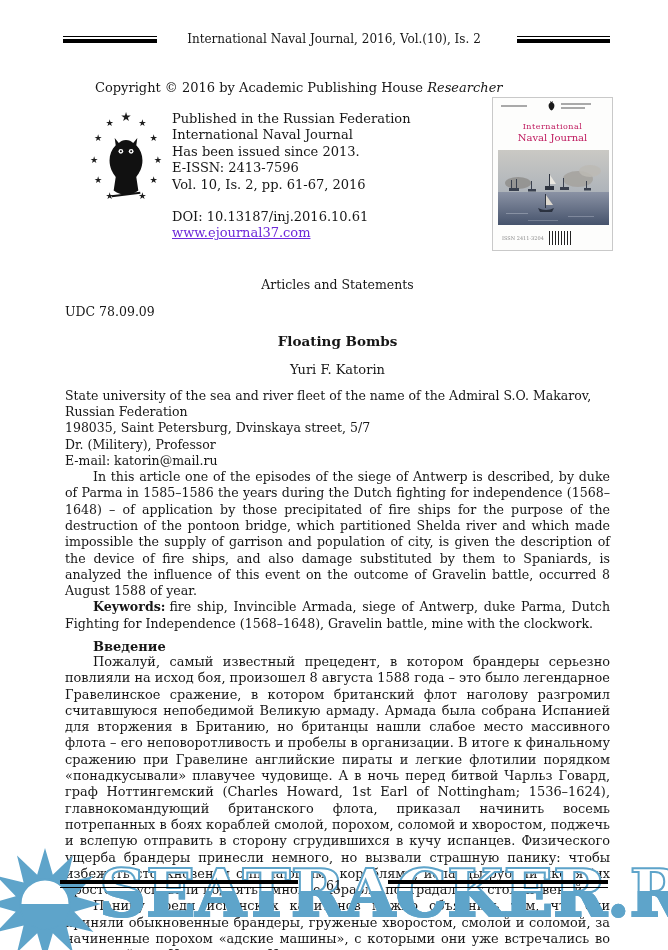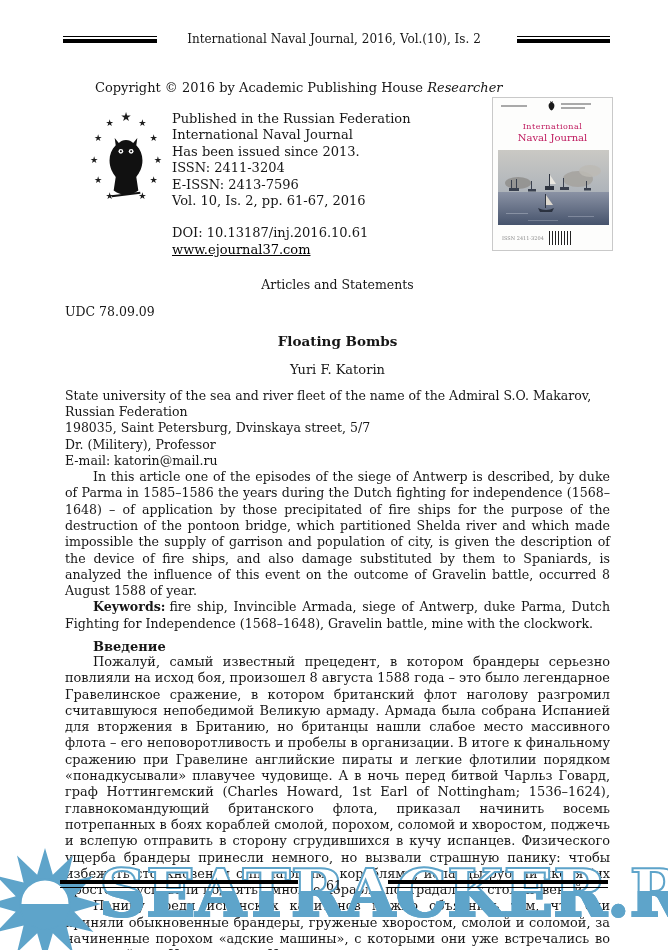--- a/index.html
+++ b/index.html
@@ -15,21 +15,21 @@
   .rule::after{content:"";display:block;margin-top:2px;height:4px;background:#000;}
   .rule-l{left:63px;width:94px;}
   .rule-r{left:517px;width:93px;}
   
   .copyright{margin:30px 0 0 95px;font-size:13px;}
   
   .pub-row{position:relative;height:152px;margin-top:14px;}
   .logo{position:absolute;left:90px;top:0;width:72px;height:98px;}
   .pub-text{position:absolute;left:172px;top:2px;font-size:13px;line-height:16.4px;}
   .doi{margin-top:16px;}
-  .site{color:#000000;text-decoration:underline;}
+  .site{color:#6d28d9;text-decoration:underline;}
   
   .cover{position:absolute;left:492px;top:-12px;width:121px;height:154px;
          background:#fdfdfc;border:1px solid #c9c9c9;box-sizing:border-box;}
   .cov-top{position:relative;height:16px;}
   .smudge{position:absolute;background:#a9a9a9;height:2px;}
   .sm1{left:8px;top:7px;width:26px;}
   .cov-owl{position:absolute;left:55px;top:3px;}
   .sm2{left:68px;top:5px;width:30px;}
   .sm3{left:68px;top:9px;width:24px;}
   .cov-title{text-align:center;color:#be185d;margin-top:8px;}
@@ -109,21 +109,20 @@
         <circle cx="30" cy="41" r="1" fill="#111"></circle>
         <circle cx="40" cy="41" r="1" fill="#111"></circle>
         <rect x="21" y="82" width="28" height="2" fill="#111" transform="rotate(-7 35 83)"></rect>
       </svg>
     </div>
 
     <div class="pub-text">
       <div>Published in the Russian Federation</div>
       <div>International Naval Journal</div>
       <div>Has been issued since 2013.</div>
-      <div>ISSN: 2411-3204</div>
       <div>E-ISSN: 2413-7596</div>
       <div>Vol. 10, Is. 2, pp. 61-67, 2016</div>
       <div class="doi">DOI: 10.13187/inj.2016.10.61</div>
       <a class="site" href="#">www.ejournal37.com</a>
     </div>
 
     <div class="cover">
       <div class="cov-top">
         <span class="smudge sm1"></span>
         <svg class="cov-owl" width="7" height="10" viewBox="0 0 7 10">

